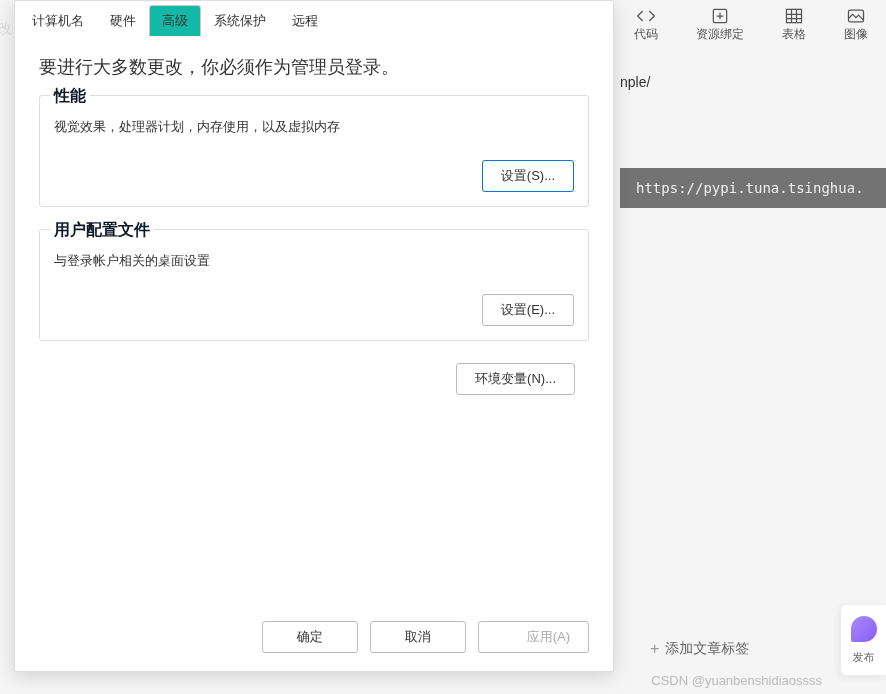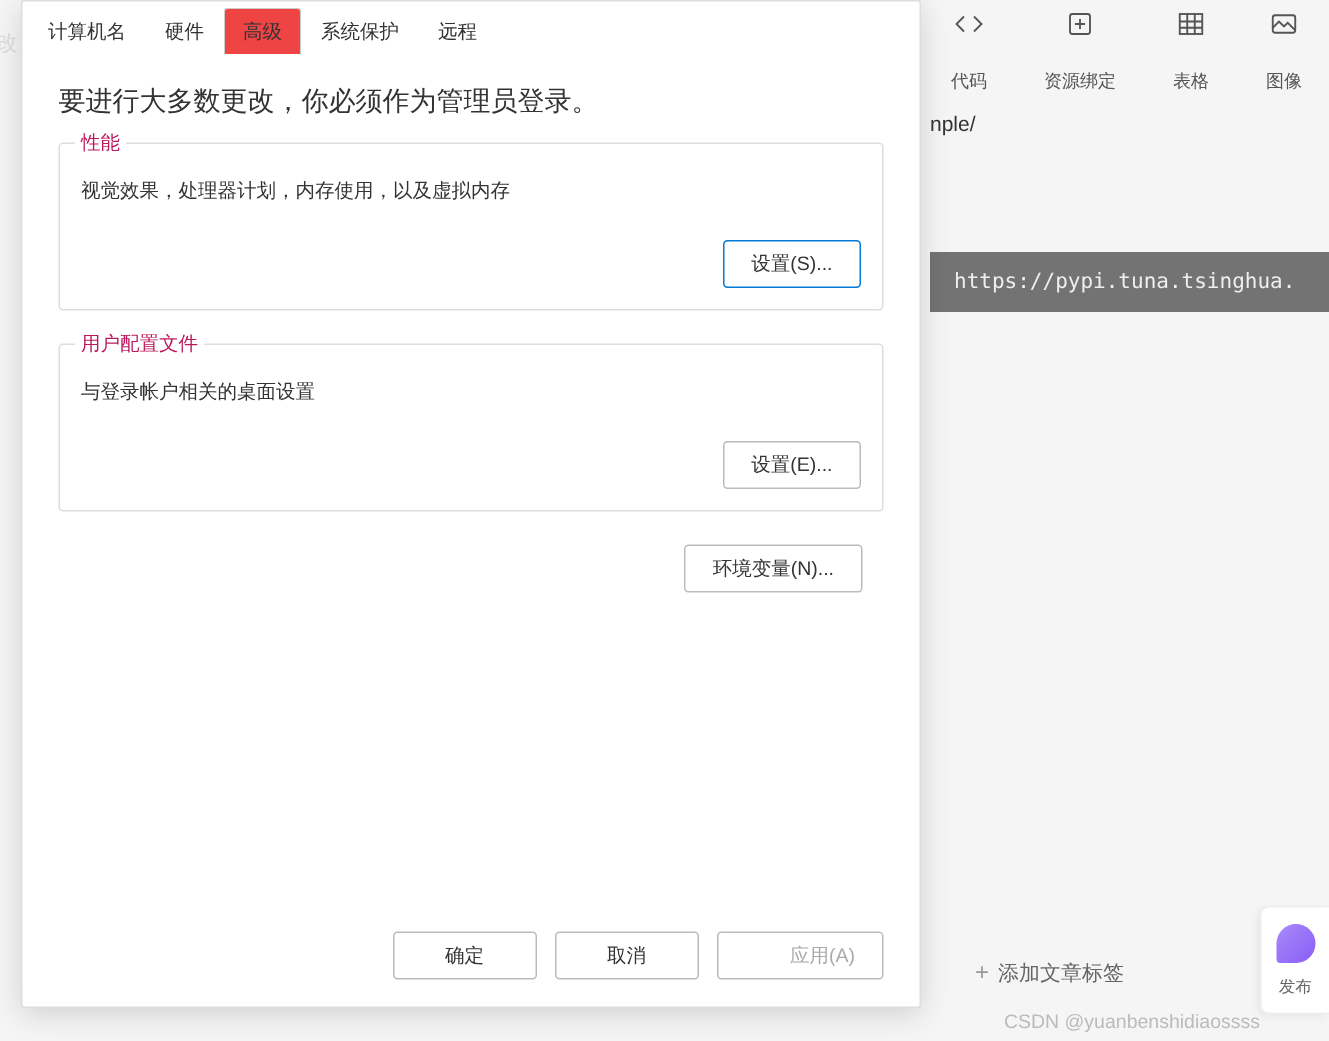--- a/index.html
+++ b/index.html
@@ -39,21 +39,21 @@
       font-size: 13px;
       color: #333;
       cursor: pointer;
       border: 1px solid transparent;
       border-bottom: none;
       margin-bottom: -1px;
     }
     .tab.active {
       border: 1px solid #ccc;
       border-bottom: 1px solid #fff;
-      background: #ef4444;
+      background: #14b8a6;
       border-radius: 3px 3px 0 0;
       font-family: Liberation Serif, serif;
     }
     .content {
       flex: 1;
       padding: 18px 24px 10px 24px;
       overflow: auto;
     }
     .admin-note {
       color: #333;
@@ -66,22 +66,23 @@
       padding: 14px 14px 14px 14px;
       margin-bottom: 22px;
       position: relative;
     }
     .group-title {
       position: absolute;
       top: -10px;
       left: 10px;
       background: #fff;
       padding: 0 4px;
-      font-size: 13px;
-      color: #be185d;
+      font-size: 16px;
+      color: #0f172a;
+      font-weight: bold;
     }
     .group-desc {
       color: #333;
       margin: 8px 0 24px 0;
       font-size: 13px;
     }
     .group-actions {
       display: flex;
       justify-content: flex-end;
     }
@@ -126,21 +127,21 @@
       top: 6px;
       right: 0;
       display: flex;
       gap: 38px;
       padding-right: 18px;
     }
     .tool-item {
       display: flex;
       flex-direction: column;
       align-items: center;
-      gap: 20px;
+      gap: 0;
       color: #555;
       font-size: 12px;
     }
     .tool-icon {
       width: 20px;
       height: 20px;
       stroke: #555;
       stroke-width: 1.5;
       fill: none;
     }
@@ -160,21 +161,21 @@
       color: #eee;
       padding: 12px 16px;
       font-family: Consolas, monospace;
       font-size: 14px;
       white-space: nowrap;
       overflow: hidden;
     }
     .watermark {
       position: absolute;
       bottom: 6px;
-      right: 46px;
+      right: 64px;
       color: #bbb;
       font-size: 13px;
     }
     .fab {
       position: absolute;
       right: 0;
       bottom: 18px;
       width: 46px;
       height: 72px;
       background: #fff;

